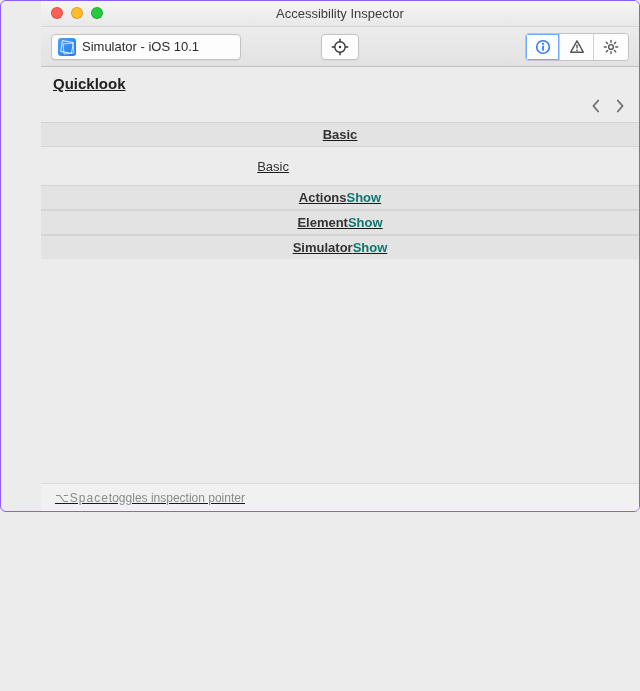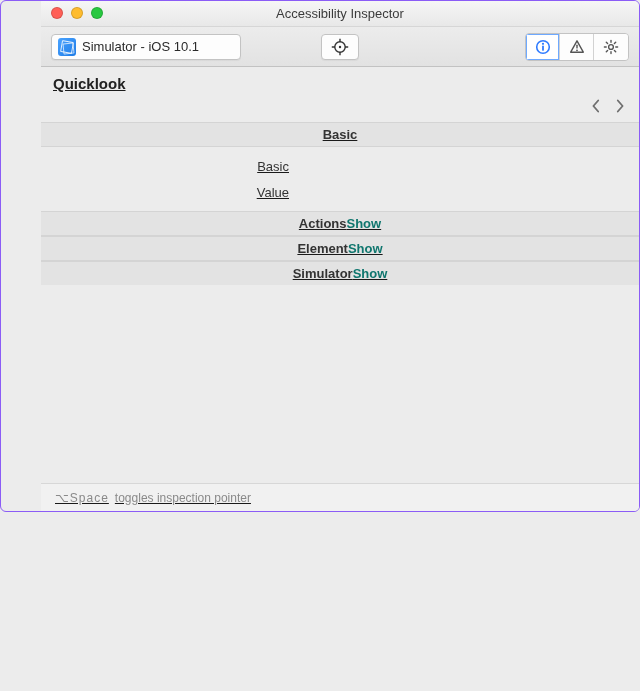--- a/index.html
+++ b/index.html
@@ -39,21 +39,21 @@
   .section-header { background:#e3e3e3; border-top:1px solid #d4d4d4; border-bottom:1px solid #d4d4d4; padding:4px 12px; font-size:13px; font-weight:600; display:flex; justify-content:center; align-items:center; color:#333;}
   .section-header.with-show .show{ color:#0f766e; font-weight:600; font-size:13px;}
   .kv-block { padding:6px 0;}
   .kv-row { display:flex; height:26px; align-items:center; font-size:13px;}
   .kv-label { width:260px; text-align:right; padding-right:12px; color:#333;}
   .kv-value { flex:1; color:#333;}
 
   .filler{ flex:1 1 auto;}
 
   
-  .footer { height:28px; border-top:1px solid #d7d7d7; background:#f1f1f1; display:flex; align-items:center; padding:0 14px; font-size:12px; color:#8a8a8a; gap:6px;}
+  .footer { height:28px; border-top:1px solid #d7d7d7; background:#f1f1f1; display:flex; align-items:center; padding:0 14px; font-size:12px; color:#8a8a8a; }
   .footer .kbd{ font-size:12px; letter-spacing:1px;}
 </style>
 </head>
 <body>
 
 <div class="window">
 
   <div class="titlebar">
     <div class="traffic">
       <div class="dot red"></div>
@@ -136,24 +136,20 @@
     </div>
 
     <div class="section-header">
       <span>Basic</span>
     </div>
     <div class="kv-block">
       <div class="kv-row">
         <div class="kv-label">Basic</div>
         <div class="kv-value"></div>
       </div>
-      <div class="kv-row">
-        <div class="kv-label">Value</div>
-        <div class="kv-value"></div>
-      </div>
     </div>
 
     <div class="section-header with-show">
       <span>Actions</span>
       <span class="show">Show</span>
     </div>
     <div class="section-header with-show">
       <span>Element</span>
       <span class="show">Show</span>
     </div>

